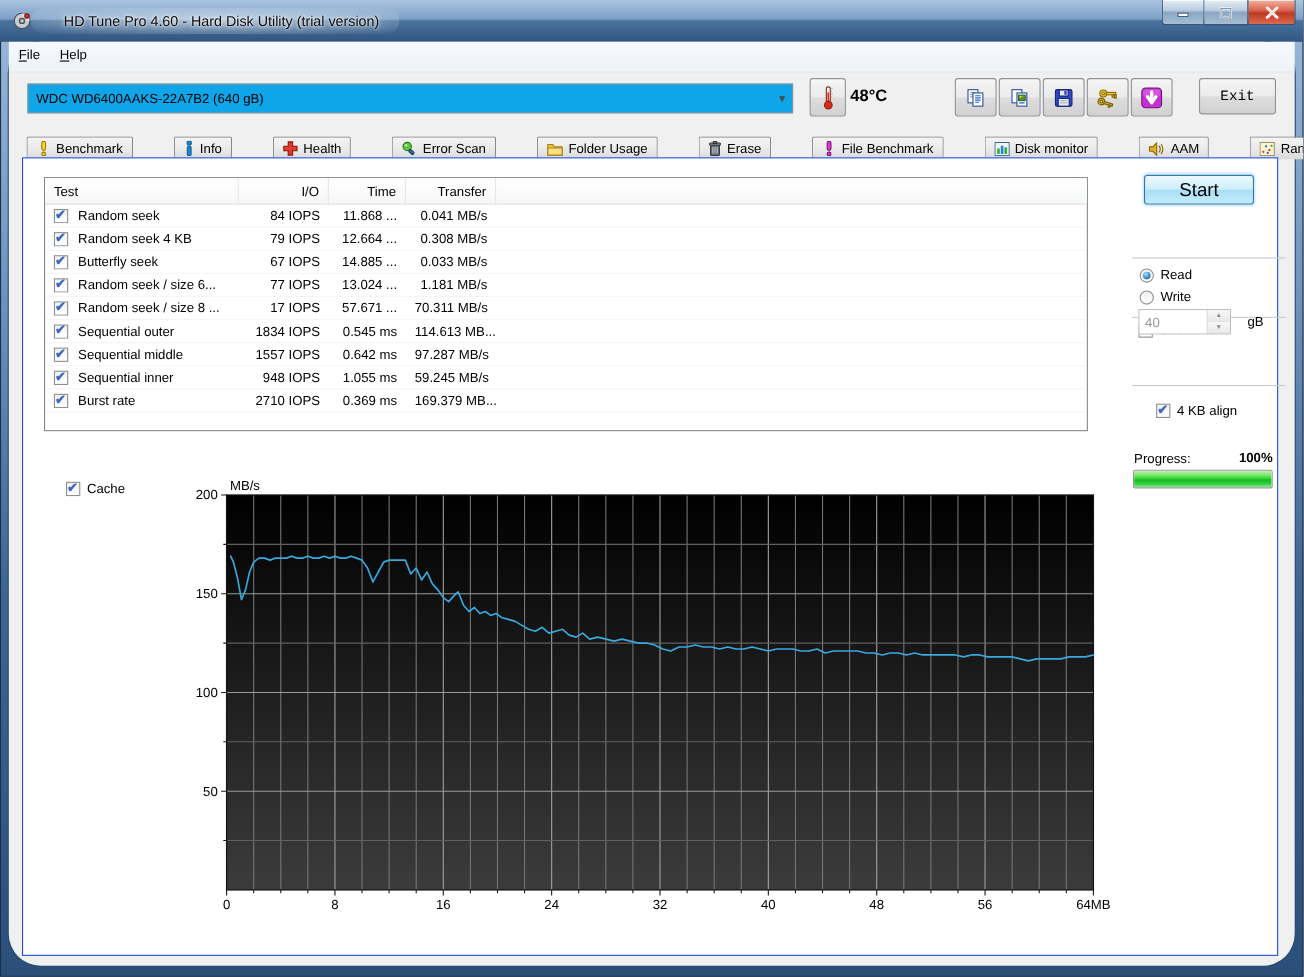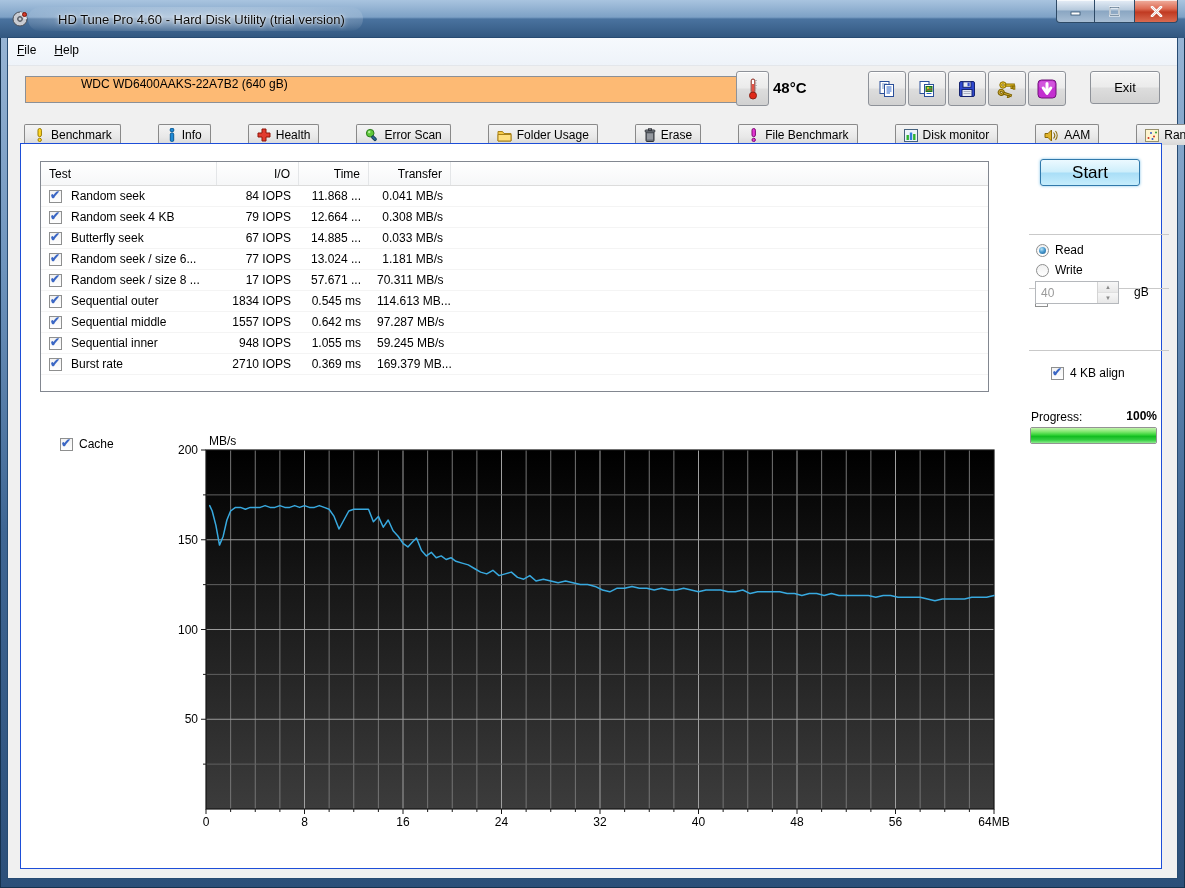--- a/index.html
+++ b/index.html
@@ -15,26 +15,26 @@
   .title-text{font-size:13px;color:#0a0a0a;text-shadow:0 0 5px rgba(255,255,255,.95),0 0 2px rgba(255,255,255,.9);white-space:nowrap;}
   .app-icon{position:absolute;left:12px;top:10px;}
   .capbtns{position:absolute;left:1056px;top:0;display:flex;}
   .capbtn{height:22px;border:1px solid #2e4a66;border-top:none;display:flex;align-items:center;justify-content:center;
     background:linear-gradient(180deg,#e6eef7 0%,#b6c9dc 45%,#8aa6c2 50%,#a8bed4 100%);box-shadow:inset 0 1px 0 rgba(255,255,255,.7);}
   .capbtn.min{width:37px;border-radius:0 0 0 4px;}
   .capbtn.max{width:39px;border-left:none;}
   .capbtn.close{width:42px;border-left:none;border-radius:0 0 4px 0;
     background:linear-gradient(180deg,#f0b0a0 0%,#dd6a52 40%,#c03a22 55%,#d96a50 100%);}
   
-  .client{position:absolute;left:8px;top:38px;width:1169px;height:840px;background:#f0f0f0;box-shadow:0 0 0 1px #274b72;}
+  .client{position:absolute;left:8px;top:38px;width:1169px;height:840px;background:#f0f0f0;box-shadow:0 0 0 1px #274b72;border-radius:29px;}
   .menubar{position:absolute;left:0;top:0;width:100%;height:27px;background:linear-gradient(180deg,#f6f9fd,#eef3f9);border-bottom:1px solid #e3e6ea;}
   .menu-item{display:inline-block;padding:5px 9px;cursor:default;}
   .menu-item u{text-decoration:underline;}
   
-  .combo{position:absolute;left:17px;top:38px;width:694px;height:25px;background:#fdba74;border:1px solid #8b9097;display:flex;align-items:flex-start;padding-left:48px;}
+  .combo{position:absolute;left:17px;top:38px;width:694px;height:25px;background:#0ea5e9;border:1px solid #8b9097;display:flex;align-items:center;}
   .combo-text{flex:1;padding-left:7px;white-space:nowrap;overflow:hidden;}
   .combo-arrow{width:18px;text-align:center;font-size:9px;color:#444;}
   .tbtn{position:absolute;top:33px;height:33px;background:linear-gradient(180deg,#f5f5f5 0%,#ebebeb 48%,#dddddd 52%,#d1d1d1 100%);
     border:1px solid #8e9299;border-radius:3px;display:flex;align-items:center;justify-content:center;box-shadow:inset 0 1px 0 #fff;}
   .temp-label{position:absolute;left:765px;top:41px;font-size:15px;font-weight:bold;}
   .exit-btn{position:absolute;left:1082px;top:33px;width:70px;height:33px;font-size:13px;}
   
   .tabs{position:absolute;left:16px;top:82px;display:flex;align-items:flex-end;height:25px;gap:35px;}
   .tab{height:20px;display:flex;align-items:center;gap:5px;padding:0 8px;border:1px solid #898989;border-bottom:none;
     border-radius:2px 2px 0 0;background:linear-gradient(180deg,#f4f4f4,#e8e8e8 60%,#d8d8d8);margin-right:2px;white-space:nowrap;}
@@ -173,21 +173,21 @@
               <rect x="12.5" y="5.9" width="1.5" height="2.4"></rect>
             </g>
           </svg>
         </div><div class="tbtn" style="left: 1020px; width: 36px;">
           <svg width="20" height="20" viewBox="0 0 20 20">
             <rect x="1" y="1" width="18" height="18" rx="3.5" fill="#c32fd0" stroke="#6e1277"></rect>
             <rect x="2.2" y="2.2" width="15.6" height="7" rx="3" fill="#d965e2" opacity="0.7"></rect>
             <path d="M10 4.5 v6 M6.2 9 L10 14.5 L13.8 9" stroke="#fff" stroke-width="3" fill="none" stroke-linejoin="round" stroke-linecap="round"></path>
           </svg>
         </div></span>
-    <button class="tbtn exit-btn" style="font-family:Liberation Sans, sans-serif;">Exit</button>
+    <button class="tbtn exit-btn" style="font-family:Liberation Mono, monospace;">Exit</button>
 
     <div class="tabs" id="tabs">
         <div class="tab">
           <span style="display: flex;">
             <svg width="13" height="14" viewBox="0 0 13 14">
               <rect x="5" y="0.5" width="3.4" height="8.2" rx="1.7" fill="#ffd727" stroke="#9a7b00"></rect>
               <rect x="5" y="10.3" width="3.4" height="3.2" rx="1.6" fill="#ffd727" stroke="#9a7b00"></rect>
             </svg>
           </span>
           <span>Benchmark</span>

